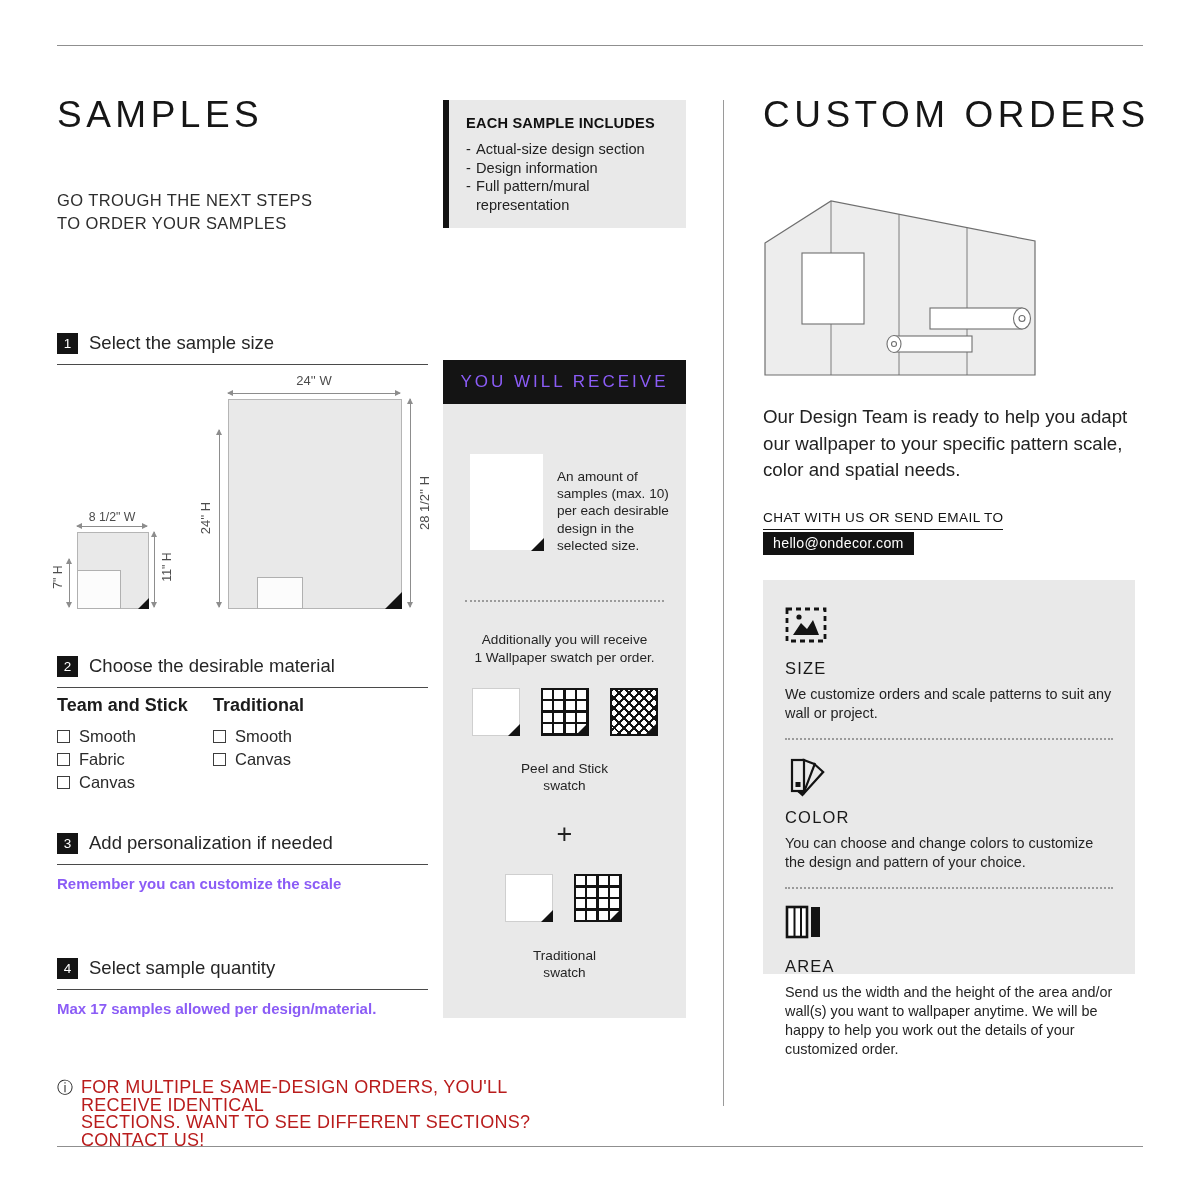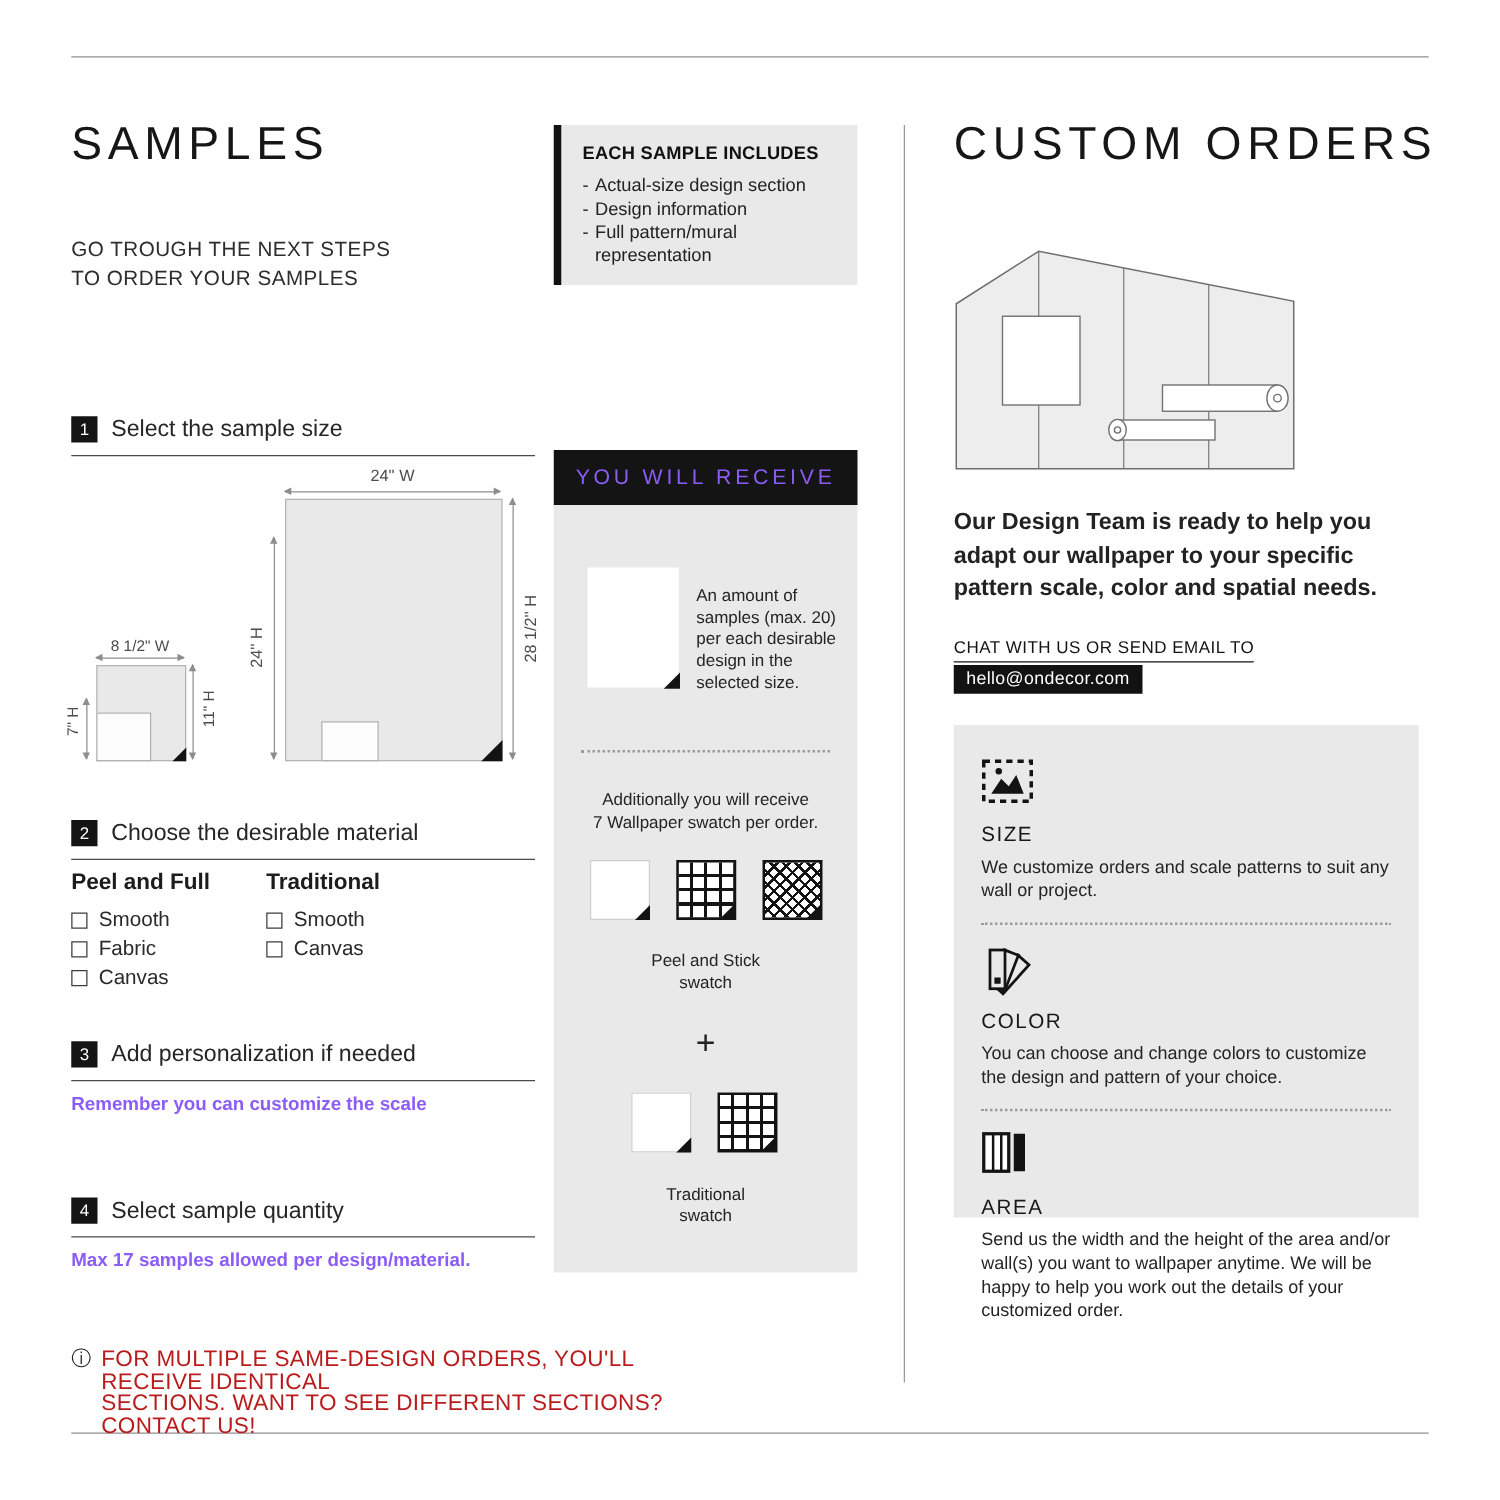--- a/index.html
+++ b/index.html
@@ -75,21 +75,21 @@
         background-image:repeating-linear-gradient(to right,transparent 0 9px,#131313 9px 11.5px),
                          repeating-linear-gradient(to bottom,transparent 0 9px,#131313 9px 11.5px);}
   .swatch.cross{border:2.5px solid #131313;
         background-image:repeating-linear-gradient(45deg,transparent 0 5px,#131313 5px 7px),
                          repeating-linear-gradient(-45deg,transparent 0 5px,#131313 5px 7px);}
   .swatch-caption{position:absolute;text-align:center;font-size:13.6px;line-height:17px;color:#242424;}
   .plus{position:absolute;left:0;width:243px;text-align:center;font-size:27px;font-weight:300;color:#222;}
 
   
   .house{position:absolute;left:762px;top:196px;}
-  .custom-intro{position:absolute;left:763px;top:404px;width:368px;margin:0;font-size:18.7px;line-height:26.5px;color:#222;font-weight:bold;}
+  .custom-intro{position:absolute;left:763px;top:404px;width:368px;margin:0;font-size:18.7px;line-height:26.5px;color:#222;}
   .contact-label{position:absolute;left:763px;top:510px;font-size:13.6px;letter-spacing:.4px;color:#141414;
         border-bottom:1.2px solid #141414;padding-bottom:4px;white-space:nowrap;}
   .email-badge{position:absolute;left:763px;top:532px;background:#121212;color:#fff;font-size:14.2px;
         padding:3px 10px 4px;letter-spacing:.3px;}
   .custom-panel{position:absolute;left:763px;top:580px;width:372px;height:394px;background:#e9e9e9;
         box-sizing:border-box;padding:27px 22px;}
   .feature-icon{height:42px;display:flex;align-items:flex-start;}
   .feature-name{font-size:16.5px;letter-spacing:1.2px;color:#191919;margin-top:10px;}
   .feature-text{font-size:14.4px;line-height:19px;color:#242424;margin-top:7px;}
   .feat-div{border-top:2px dotted #9b9b9b;margin:15px 0 16px;}
@@ -140,21 +140,21 @@
     <div class="dim-label rot small" style="left:110px;top:197px;">11" H</div>
   </div>
 
   <div class="step" style="top:655px;">
     <span class="step-num">2</span>
     <span class="step-label">Choose the desirable material</span>
   </div>
 
   <div class="materials">
     <div class="mat-col" style="left:0;">
-      <div class="mat-title">Peel and Full</div>
+      <div class="mat-title">Team and Stick</div>
       <div class="mat-opt">
         <span class="cb"></span>
         <span>Smooth</span>
       </div>
       <div class="mat-opt">
         <span class="cb"></span>
         <span>Fabric</span>
       </div>
       <div class="mat-opt">
         <span class="cb"></span>
@@ -211,27 +211,27 @@
       <span>Full pattern/mural representation</span>
     </div>
   </div>
 
   <div class="receive-bar">YOU WILL RECEIVE</div>
 
   <div class="receive-panel">
     <div class="sample-sq">
       <div class="fold xs"></div>
     </div>
-    <div class="receive-text">An amount of samples (max. 20) per each desirable design in the selected size.</div>
+    <div class="receive-text">An amount of samples (max. 10) per each desirable design in the selected size.</div>
 
     <div class="dotdiv" style="top:196px;"></div>
 
     <div class="addl-text">
       <span style="display:block;">Additionally you will receive</span>
-      <span style="display:block;">7 Wallpaper swatch per order.</span>
+      <span style="display:block;">1 Wallpaper swatch per order.</span>
     </div>
 
     <div class="swatch plain" style="left:29px;top:284px;">
       <div class="fold sw"></div>
     </div>
     <div class="swatch grid" style="left:98px;top:284px;">
       <div class="fold sw"></div>
     </div>
     <div class="swatch cross" style="left:167px;top:284px;">
       <div class="fold sw"></div>

